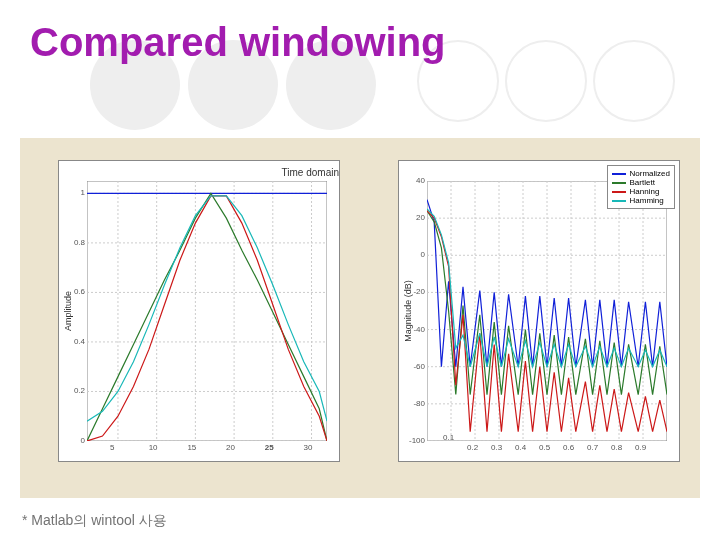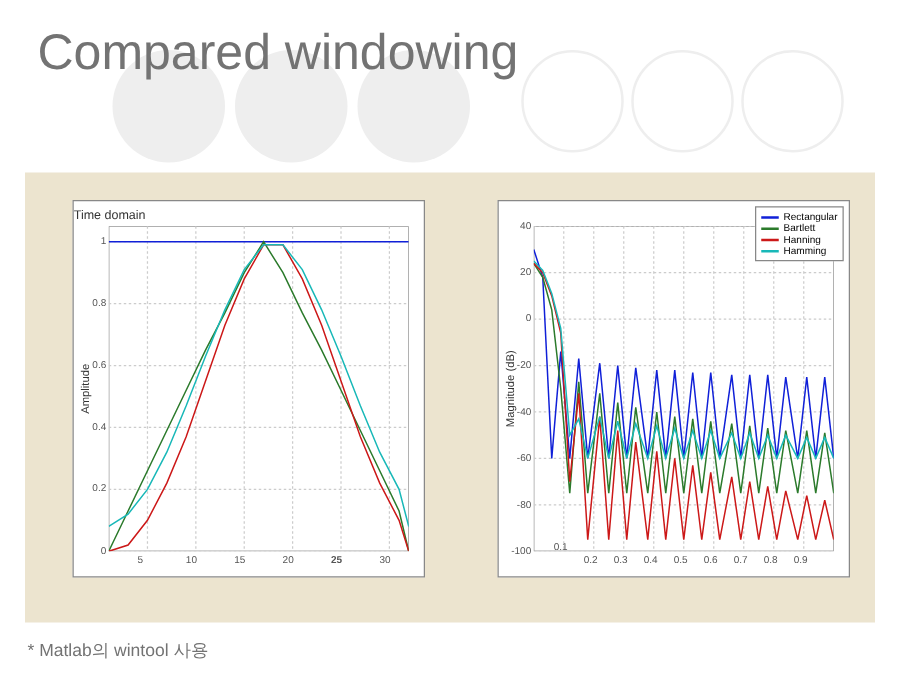--- a/index.html
+++ b/index.html
@@ -37,21 +37,22 @@
     height: 78px;
     border-radius: 50%;
     border: 2px solid #eee;
   }
   .title {
     position: absolute;
     top: 20px;
     left: 30px;
     font-size: 40px;
     font-family: "Comic Sans MS", Arial, sans-serif;
-    color: #737373;
+    color: #a21caf;
+    font-weight: bold;
   }
   .footnote {
     position: absolute;
     bottom: 10px;
     left: 22px;
     font-size: 14px;
     color: #737373;
   }
   .figure {
     position: absolute;
@@ -65,21 +66,21 @@
     position: absolute;
     background: #fff;
     border: 1px solid #888;
   }
   .panel.left  { left: 38px;  top: 22px; width: 280px; height: 300px; }
   .panel.right { left: 378px; top: 22px; width: 280px; height: 300px; }
   .ptitle {
     position: absolute;
     top: 6px;
     width: 100%;
-    text-align: left;
+    text-align: right;
     font-size: 10px;
     color: #333;
   }
   .xlabel {
     position: absolute;
     bottom: 2px;
     width: 100%;
     text-align: center;
     font-size: 9px;
     color: #333;
@@ -187,21 +188,21 @@
         <path d="M0,18.571428571428555 L7.199999999999999,40.85714285714286 L14.399999999999999,185.71428571428572 L21.599999999999998,100.28571428571428 L28.799999999999997,185.71428571428572 L36,105.85714285714286 L43.199999999999996,185.71428571428572 L52.8,109.57142857142856 L60,185.71428571428572 L67.2,111.42857142857144 L74.4,185.71428571428572 L81.60000000000001,113.28571428571428 L91.2,185.71428571428572 L98.39999999999999,115.14285714285714 L105.6,185.71428571428572 L112.8,115.14285714285714 L120,185.71428571428572 L127.2,117 L134.4,185.71428571428572 L141.6,117 L148.8,185.71428571428572 L158.4,118.85714285714286 L165.6,185.71428571428572 L172.79999999999998,118.85714285714286 L180,185.71428571428572 L187.20000000000002,118.85714285714286 L194.4,185.71428571428572 L201.6,120.71428571428572 L211.2,185.71428571428572 L218.4,120.71428571428572 L225.6,185.71428571428572 L232.79999999999998,120.71428571428572 L240,185.71428571428572" fill="none" stroke="#1020d8" stroke-width="1.2"></path>
         <path d="M0,29.714285714285722 L7.199999999999999,40.85714285714286 L14.399999999999999,66.85714285714286 L21.599999999999998,130 L28.799999999999997,213.57142857142856 L36,124.42857142857142 L43.199999999999996,213.57142857142856 L52.8,133.71428571428572 L60,213.57142857142856 L67.2,141.14285714285717 L74.4,213.57142857142856 L81.60000000000001,144.85714285714286 L91.2,213.57142857142856 L98.39999999999999,148.57142857142858 L105.6,213.57142857142856 L112.8,152.28571428571428 L120,213.57142857142856 L127.2,154.14285714285714 L134.4,213.57142857142856 L141.6,156 L148.8,213.57142857142856 L158.4,157.85714285714286 L165.6,213.57142857142856 L172.79999999999998,159.71428571428572 L180,213.57142857142856 L187.20000000000002,161.57142857142856 L194.4,213.57142857142856 L201.6,163.42857142857144 L211.2,213.57142857142856 L218.4,163.42857142857144 L225.6,213.57142857142856 L232.79999999999998,165.28571428571428 L240,213.57142857142856" fill="none" stroke="#2b7a2b" stroke-width="1.2"></path>
         <path d="M0,29.714285714285722 L7.199999999999999,37.14285714285717 L14.399999999999999,55.71428571428572 L21.599999999999998,85.42857142857144 L28.799999999999997,204.28571428571428 L36,133.71428571428572 L43.199999999999996,250.71428571428572 L52.8,152.28571428571428 L60,250.71428571428572 L67.2,163.42857142857144 L74.4,250.71428571428572 L81.60000000000001,172.71428571428572 L91.2,250.71428571428572 L98.39999999999999,180.14285714285714 L105.6,250.71428571428572 L112.8,185.71428571428572 L120,250.71428571428572 L127.2,191.28571428571428 L134.4,250.71428571428572 L141.6,196.85714285714286 L148.8,250.71428571428572 L158.4,200.57142857142858 L165.6,250.71428571428572 L172.79999999999998,204.28571428571428 L180,250.71428571428572 L187.20000000000002,208 L194.4,250.71428571428572 L201.6,211.71428571428572 L211.2,250.71428571428572 L218.4,215.42857142857144 L225.6,250.71428571428572 L232.79999999999998,219.14285714285714 L240,250.71428571428572" fill="none" stroke="#cc1818" stroke-width="1.2"></path>
         <path d="M0,27.857142857142833 L7.199999999999999,35.28571428571428 L14.399999999999999,53.85714285714286 L21.599999999999998,81.71428571428572 L28.799999999999997,167.14285714285714 L36,154.14285714285714 L43.199999999999996,185.71428571428572 L52.8,152.28571428571428 L60,185.71428571428572 L67.2,156 L74.4,185.71428571428572 L81.60000000000001,157.85714285714286 L91.2,185.71428571428572 L98.39999999999999,159.71428571428572 L105.6,185.71428571428572 L112.8,161.57142857142856 L120,185.71428571428572 L127.2,163.42857142857144 L134.4,185.71428571428572 L141.6,163.42857142857144 L148.8,185.71428571428572 L158.4,165.28571428571428 L165.6,185.71428571428572 L172.79999999999998,165.28571428571428 L180,185.71428571428572 L187.20000000000002,167.14285714285714 L194.4,185.71428571428572 L201.6,167.14285714285714 L211.2,185.71428571428572 L218.4,169 L225.6,185.71428571428572 L232.79999999999998,169 L240,185.71428571428572" fill="none" stroke="#18b8b8" stroke-width="1.2"></path>
       </svg>
     <div id="xticks1"></div>
     <div id="yticks1"></div>
     <div class="legend" id="legend">
         <div class="row">
           <div class="sw" style="background: rgb(16, 32, 216);"></div>
-          <span>Rectangular</span>
+          <span>Normalized</span>
         </div>
         <div class="row">
           <div class="sw" style="background: rgb(43, 122, 43);"></div>
           <span>Bartlett</span>
         </div>
         <div class="row">
           <div class="sw" style="background: rgb(204, 24, 24);"></div>
           <span>Hanning</span>
         </div>
         <div class="row">

